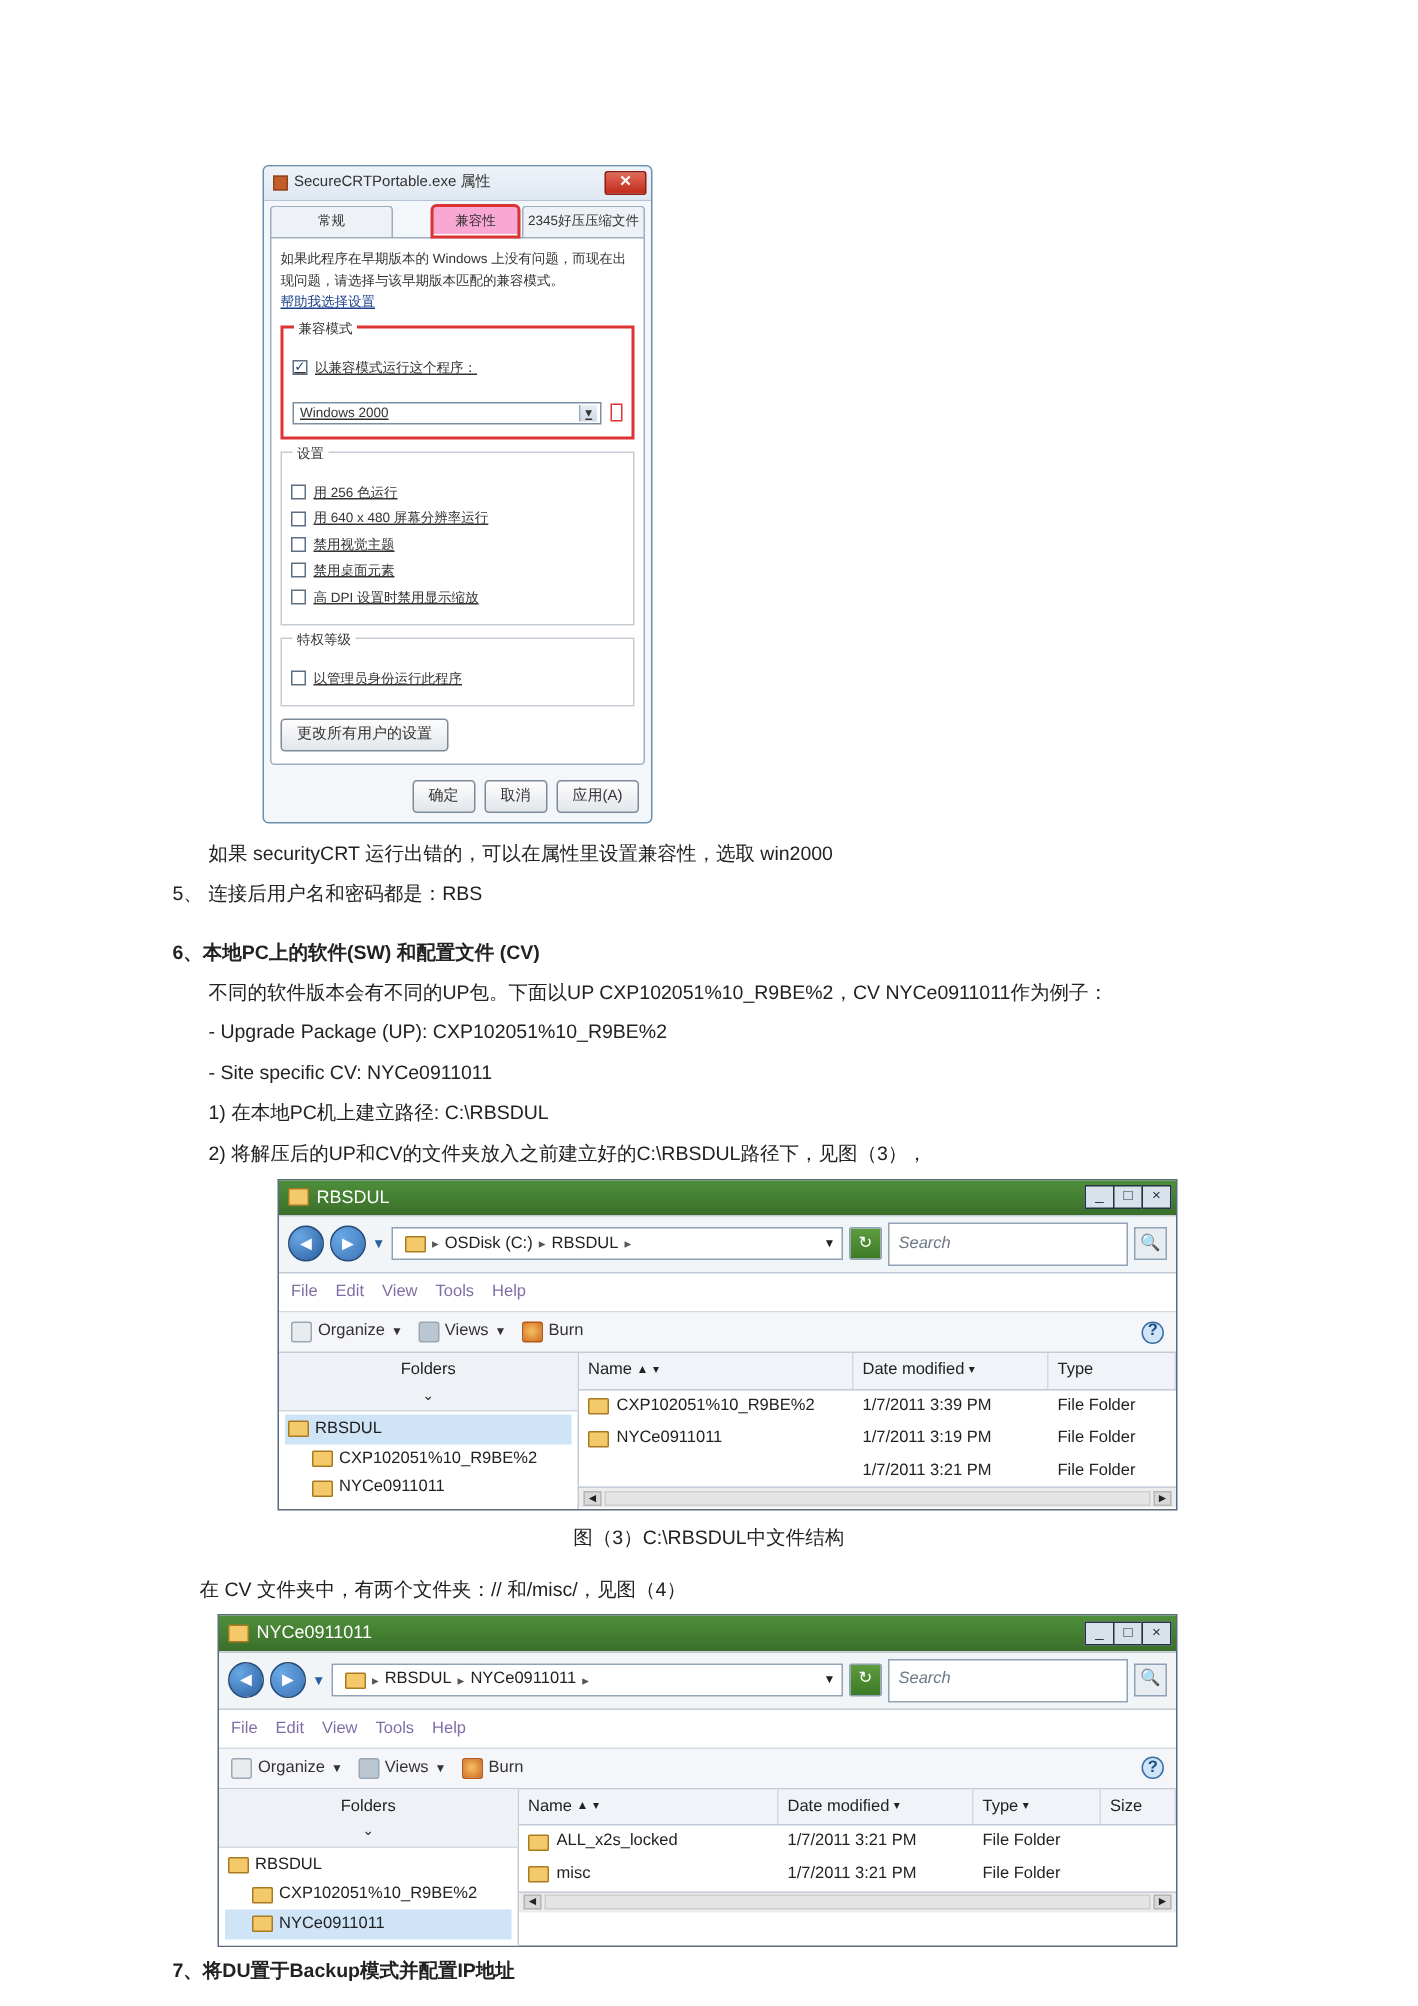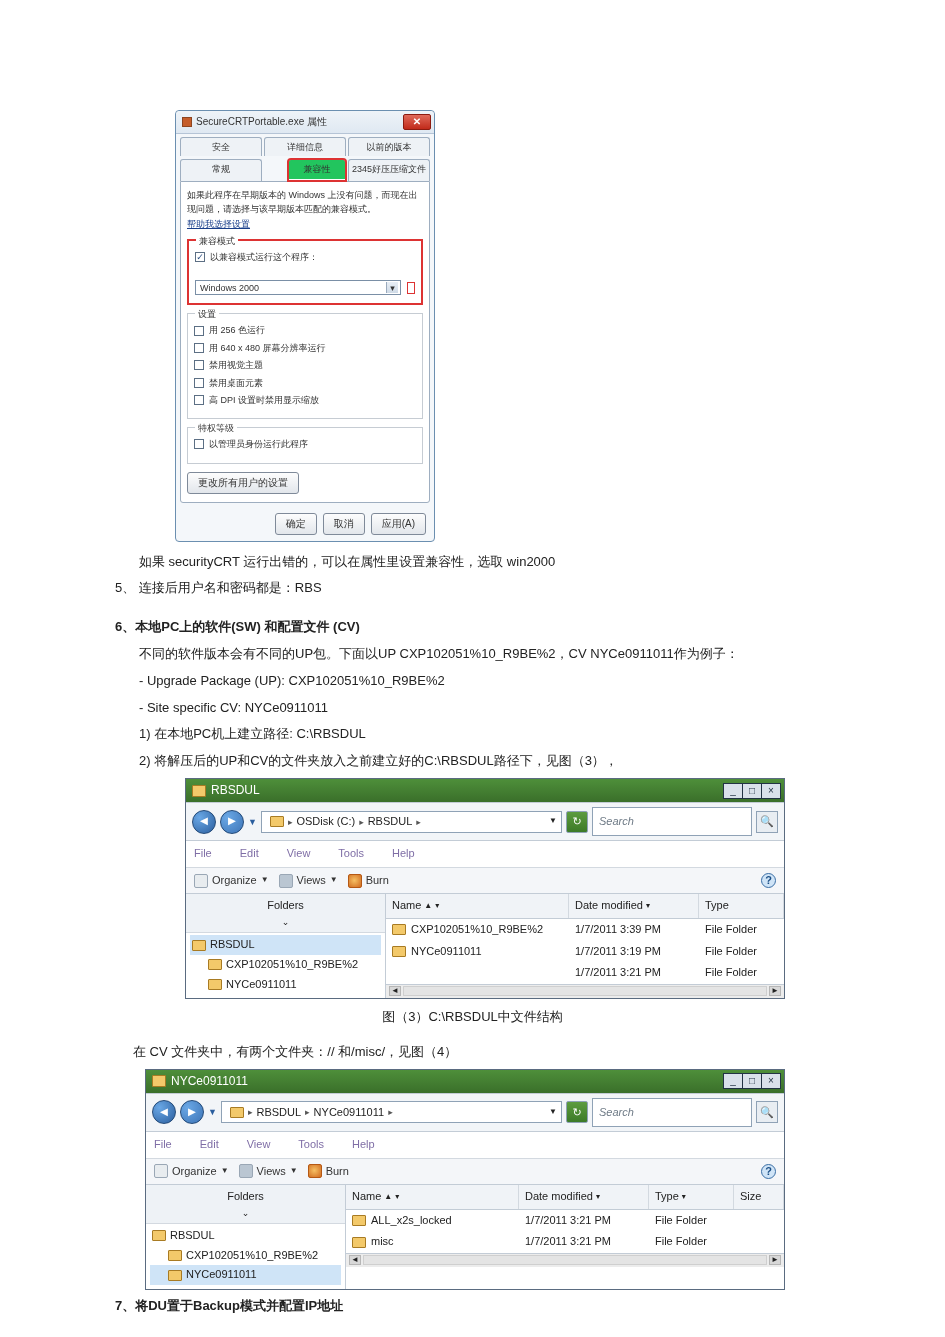--- a/index.html
+++ b/index.html
@@ -48,33 +48,34 @@
   .tabs-row {
     display: grid; grid-template-columns: 1fr 1fr 1fr;
     gap: 2px; padding: 3px 4px 0;
   }
   .tab {
     border: 1px solid #9eaec0; border-bottom: none;
     background: #eef2f6; text-align: center; padding: 2px 0;
     border-radius: 3px 3px 0 0; font-size: 9px;
   }
   .tab.active {
-    background: #22c55e; border-bottom: 2px solid #fff;
+    background: #f9a8d4; border-bottom: 2px solid #fff;
     outline: 2px solid #d33; outline-offset: -1px; margin-left: 24px;
   }
   .tab-body {
     margin: 0 4px 4px; border: 1px solid #9eaec0; background: #fff;
     padding: 6px 6px 8px; border-radius: 0 0 3px 3px;
   }
   .tab-body .intro { font-size: 9px; }
   .tab-body .accord-link { font-size: 9px; color: #1a3f8a; text-decoration: underline; }
 
   .fieldset {
-    border: 1px solid #c6ccd3; margin-top: 8px; padding: 6px 6px 8px;
+    border: 1px solid #c6ccd3; margin-top: 8px; padding: 16px 6px 8px;
     position: relative;
+    text-decoration: underline;
   }
   .fieldset .legend {
     position: absolute; top: -7px; left: 7px; background: #fff;
     padding: 0 3px; font-size: 9px;
   }
   .fieldset.red-box { border: 2px solid #d33; }
   .chk-row { display: flex; align-items: center; gap: 5px; font-size: 9px; margin: 3px 0; }
   .chk-box { width: 10px; height: 10px; border: 1px solid #5c6f84; background: #fff; display:flex; align-items:center; justify-content:center;}
   .chk-box.checked::after { content:"✓"; font-size:9px; line-height:1; color:#2a4d80; }
   .select-row {
@@ -146,21 +147,21 @@
   }
   .search-box {
     width:160px; height:29px; border:1px solid #8fa2b6; background:#fff;
     display:flex; align-items:center; padding:0 6px; color:#6e7a86; font-style:italic;
   }
   .search-go {
     width:22px; height:22px; border:1px solid #8fa2b6; background:#e8edf2;
     display:flex; align-items:center; justify-content:center;
   }
   .menu-bar {
-    display:flex; gap:28px; padding:4px 8px; color:#7f6ea6; font-size:11px;
+    display:flex; gap:12px; padding:4px 8px; color:#7f6ea6; font-size:11px;
     border-bottom:1px solid #d3d9e0;
   }
   .tool-bar {
     display:flex; align-items:center; justify-content:space-between;
     padding:4px 8px; background:#f4f6f9; border-bottom:1px solid #c3ccd6;
   }
   .tool-bar .left { display:flex; align-items:flex-end; gap:10px; }
   .tool-item { display:flex; align-items:center; gap:4px; font-size:11px; color:#333; }
   .tiny-ico {
     width:14px; height:14px; border-radius:2px;
@@ -219,25 +220,20 @@
 
   <div class="props-dialog">
     <div class="props-titlebar">
       <div class="left">
         <span class="mini-icon"></span>
         <span>SecureCRTPortable.exe 属性</span>
       </div>
       <div class="win-close">✕</div>
     </div>
     <div class="tabs-row">
-      <div class="tab">安全</div>
-      <div class="tab">详细信息</div>
-      <div class="tab">以前的版本</div>
-    </div>
-    <div class="tabs-row">
       <div class="tab">常规</div>
       <div class="tab active">兼容性</div>
       <div class="tab">2345好压压缩文件</div>
     </div>
     <div class="tab-body">
       <div class="intro">如果此程序在早期版本的 Windows 上没有问题，而现在出现问题，请选择与该早期版本匹配的兼容模式。</div>
       <div class="accord-link">帮助我选择设置</div>
 
       <div class="fieldset red-box">
         <div class="legend">兼容模式</div>

